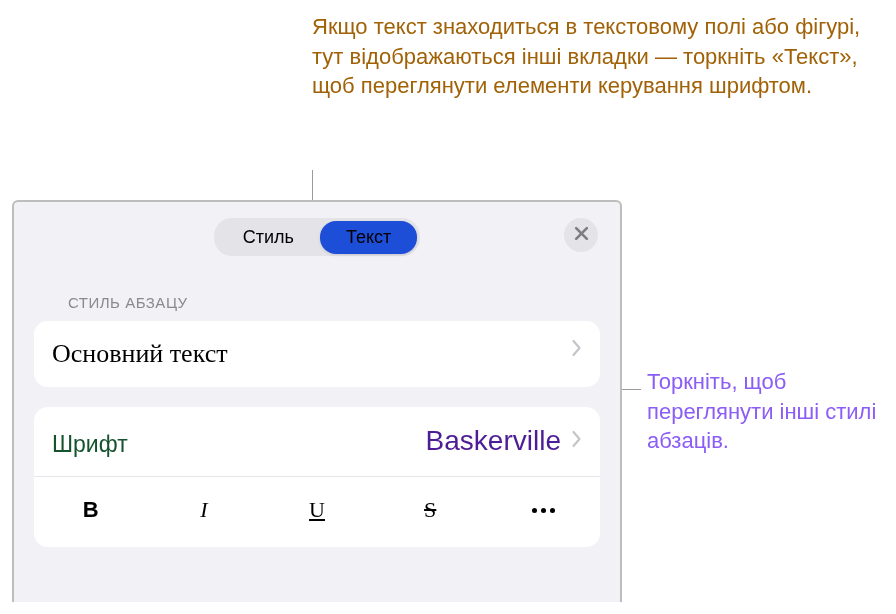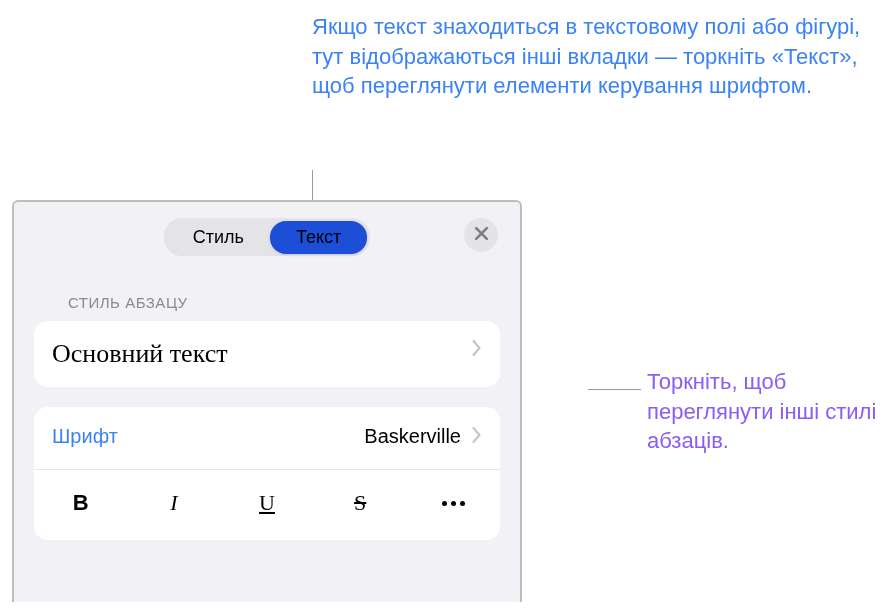--- a/index.html
+++ b/index.html
@@ -15,36 +15,36 @@
       position: relative;
       overflow: hidden;
     }
     .callout-top {
       position: absolute;
       left: 312px;
       top: 12px;
       width: 550px;
       font-size: 22px;
       line-height: 1.35;
-      color: #3b82f6;
+      color: #a16207;
     }
     .callout-right {
       position: absolute;
       left: 647px;
       top: 367px;
       width: 240px;
       font-size: 22px;
       line-height: 1.35;
       color: #8b5cf6;
     }
     .panel {
       position: absolute;
       left: 12px;
       top: 200px;
-      width: 510px;
+      width: 610px;
       height: 402px;
       background: #f2f2f6;
       border: 2px solid #bdbdbd;
       border-top-left-radius: 6px;
       border-top-right-radius: 6px;
       border-bottom: none;
       overflow: hidden;
     }
     .panel-header {
       display: flex;
@@ -115,26 +115,27 @@
       padding: 18px 18px;
       min-height: 62px;
       cursor: pointer;
     }
     .row-title-serif {
       font-family: Georgia, "Times New Roman", serif;
       font-size: 26px;
       color: #000;
     }
     .row-label {
-      font-size: 20px;
-      color: #3b82f6;
+      font-size: 23px;
+      color: #14532d;
+      margin-top: 6px;
     }
     .row-value {
-      font-size: 20px;
-      color: #000000;
+      font-size: 28px;
+      color: #4c1d95;
       margin-right: 10px;
     }
     .row-right {
       display: flex;
       align-items: center;
     }
     .chevron {
       color: #c5c5c9;
     }
     .chevron svg {

